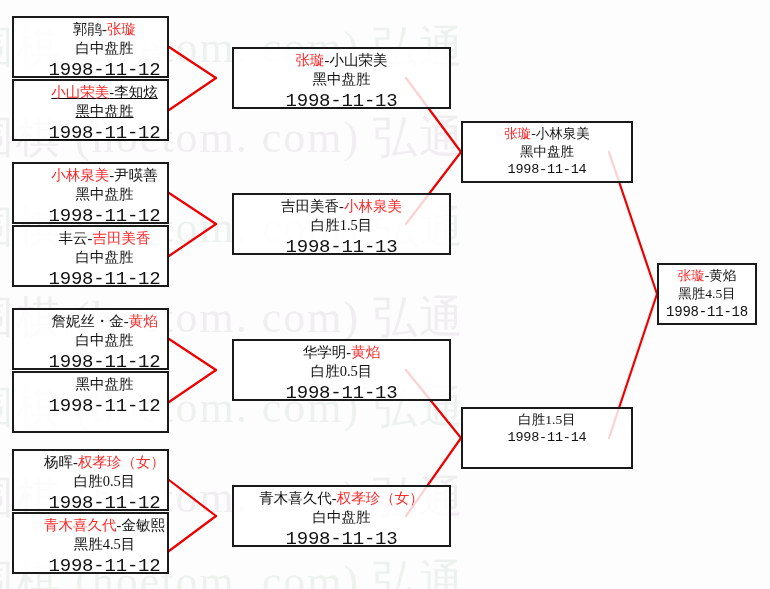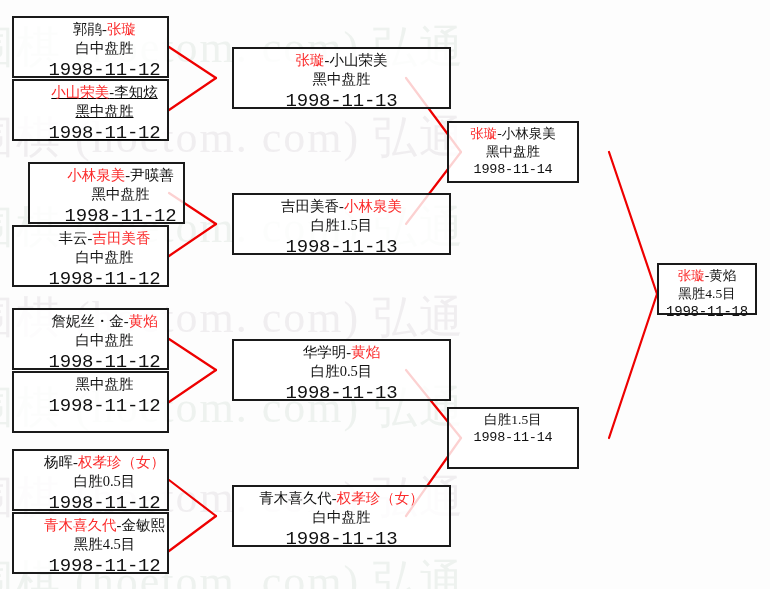--- a/index.html
+++ b/index.html
@@ -66,22 +66,22 @@
     font-size: 19px;
     letter-spacing: -0.2px;
   }
   .p-red { color: #fb2a2a; }
   .p-black { color: #111111; }
   .sep { color: #111111; }
 
   
   .r1 { left: 12px; width: 157px; height: 62px; padding-left: 28px; }
   .r2 { left: 232px; width: 219px; height: 62px; }
-  .r3 { left: 447px; width: 132px; height: 62px; }
-  .r4 { left: 657px; width: 100px; height: 52px; }
+  .r3 { left: 461px; width: 172px; height: 62px; }
+  .r4 { left: 657px; width: 100px; height: 62px; }
   .r3 .match-line, .r4 .match-line { font-size: 13.5px; }
   .r4 .match-line.date { font-size: 14px; }
 </style>
 </head>
 <body>
 
 <div id="bracket-root">
 
   <div id="watermark-layer">
     <div class="wm-row" style="top: 18px;">围棋 (hoetom. com) 弘通</div>
@@ -122,21 +122,21 @@
   <div class="match-box r1" style="top:16px;">
     <span class="match-line players"><span class="p-black">郭鹃</span><span class="sep">-</span><span class="p-red">张璇</span></span>
     <span class="match-line result">白中盘胜</span>
     <span class="match-line date">1998-11-12</span>
   </div>
   <div class="match-box r1" style="top:79px;text-decoration:underline;">
     <span class="match-line players"><span class="p-red">小山荣美</span><span class="sep">-</span><span class="p-black">李知炫</span></span>
     <span class="match-line result">黑中盘胜</span>
     <span class="match-line date">1998-11-12</span>
   </div>
-  <div class="match-box r1" style="top:162px;margin-left:16px;">
+  <div class="match-box r1" style="top:162px;">
     <span class="match-line players"><span class="p-red">小林泉美</span><span class="sep">-</span><span class="p-black">尹暎善</span></span>
     <span class="match-line result">黑中盘胜</span>
     <span class="match-line date">1998-11-12</span>
   </div>
   <div class="match-box r1" style="top:225px;">
     <span class="match-line players"><span class="p-black">丰云</span><span class="sep">-</span><span class="p-red">吉田美香</span></span>
     <span class="match-line result">白中盘胜</span>
     <span class="match-line date">1998-11-12</span>
   </div>
   <div class="match-box r1" style="top:308px;">

